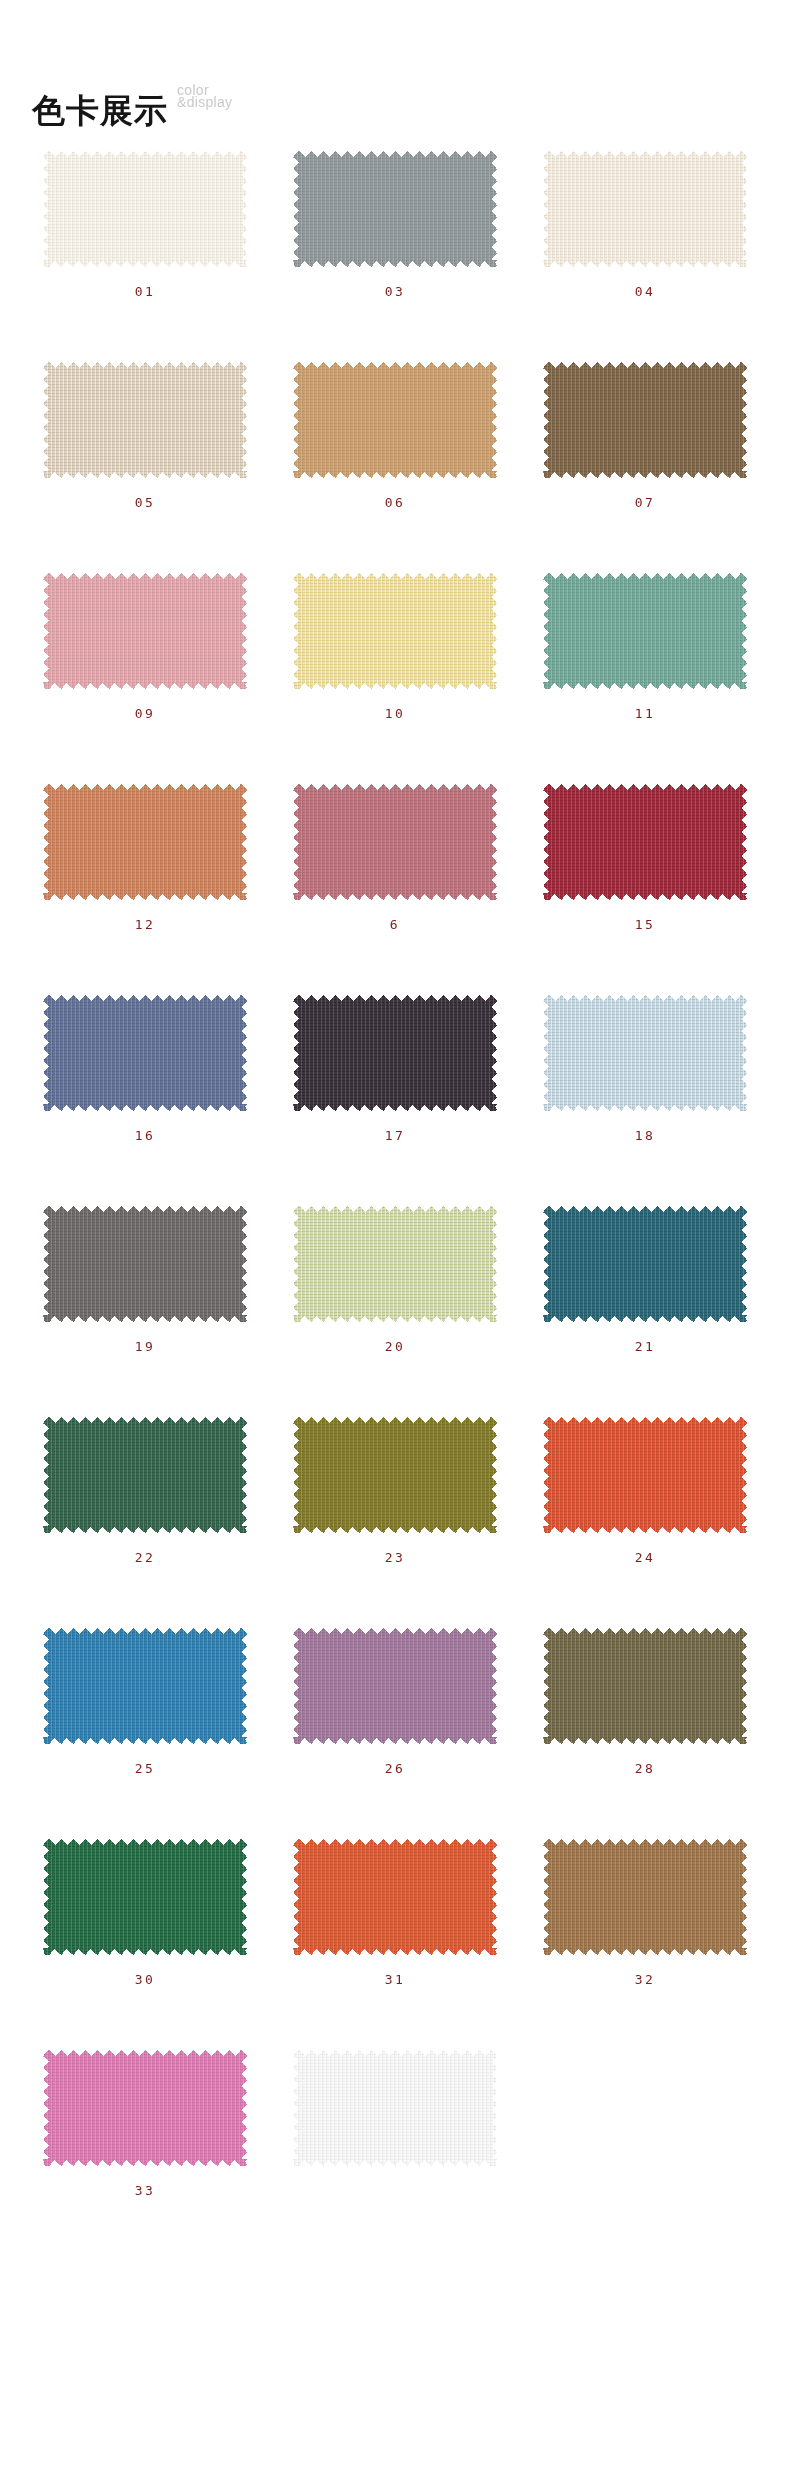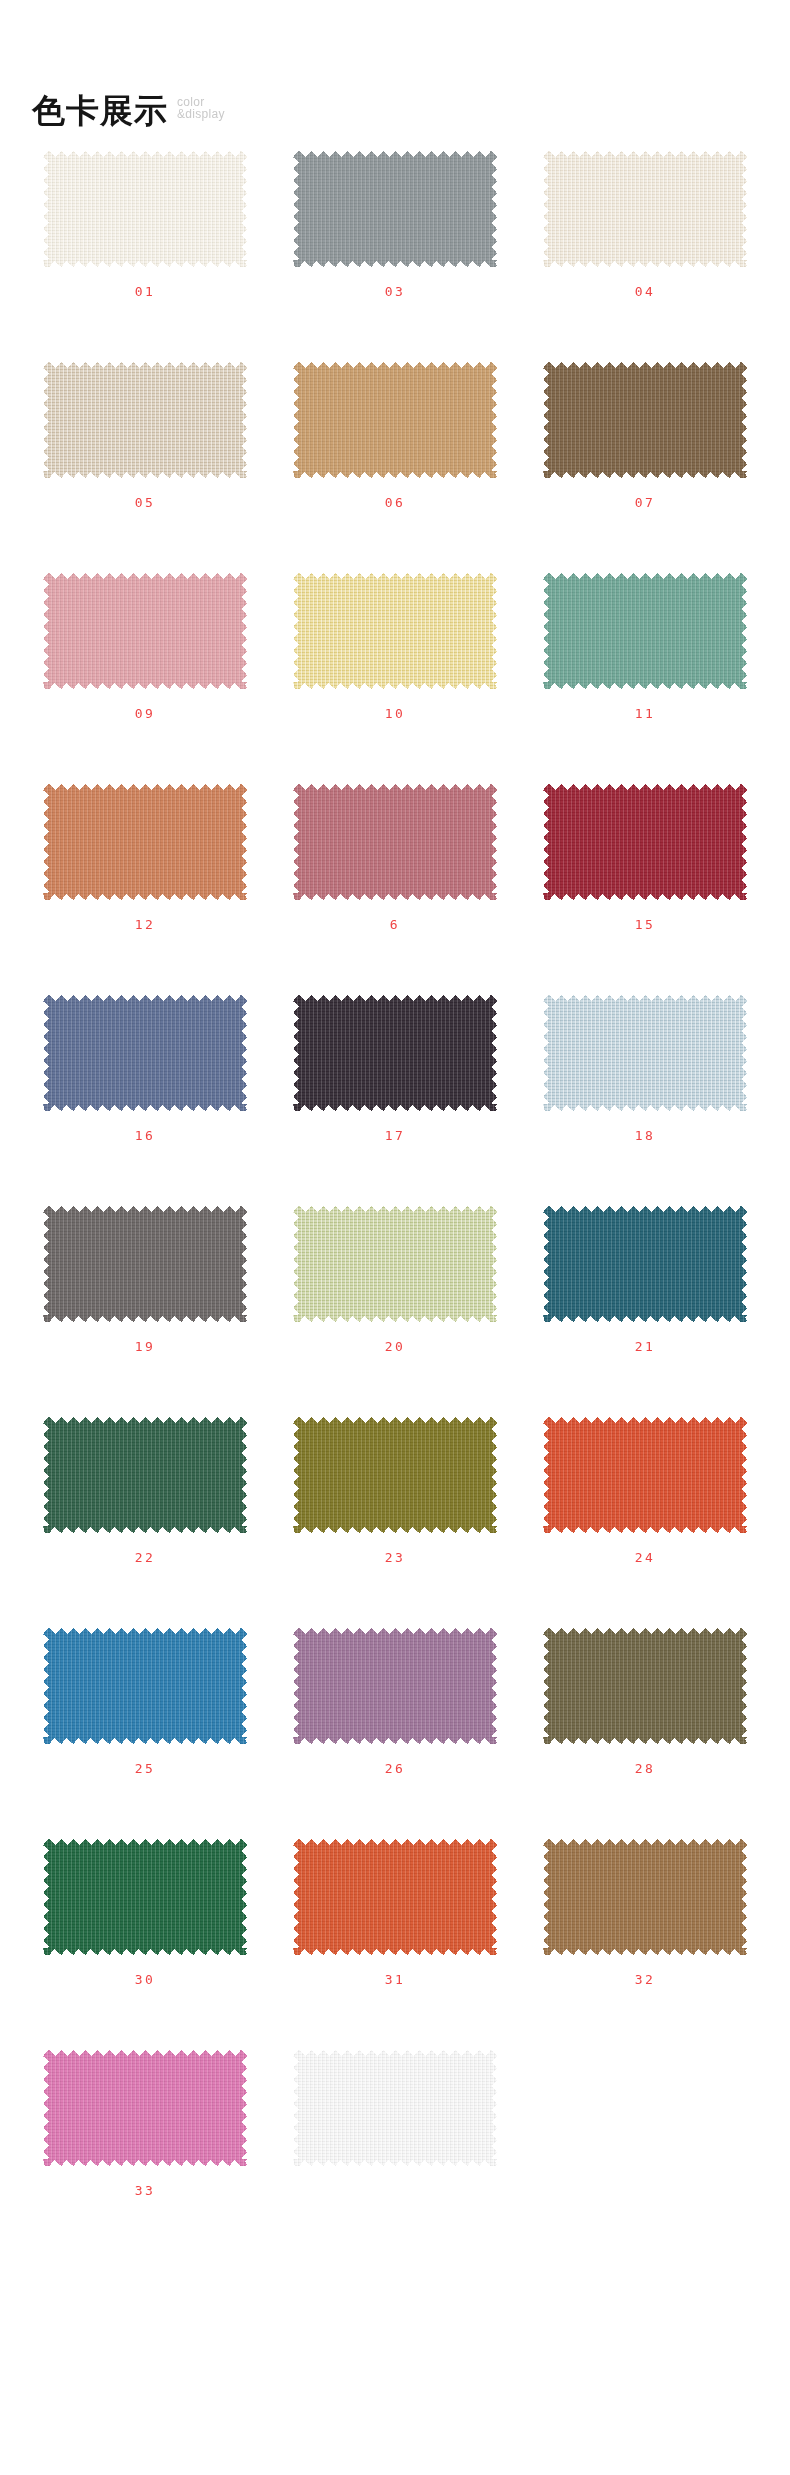--- a/index.html
+++ b/index.html
@@ -32,23 +32,23 @@
     font-family: "Liberation Sans", "DejaVu Sans", sans-serif;
     font-size: 33px;
     font-weight: 700;
     color: #161616;
     letter-spacing: 1px;
     line-height: 1;
     white-space: nowrap;
   }
   .title-en {
     margin-left: 9px;
-    margin-bottom: 7px;
+    margin-bottom: 19px;
     color: #c9c9c9;
-    font-size: 12px;
+    font-size: 14px;
     line-height: 12px;
     letter-spacing: .3px;
     white-space: nowrap;
   }
   .title-en .ln { display: block; }
 
   
   .grid {
     width: 790px;
     box-sizing: border-box;
@@ -126,21 +126,21 @@
         rgba(255,255,255,0) 2px, rgba(255,255,255,0) 4px),
       repeating-linear-gradient(0deg,
         rgba(0,0,0,.03) 0px, rgba(0,0,0,.03) 1px,
         rgba(255,255,255,.3) 1px, rgba(255,255,255,.3) 3px);
   }
 
   .swatch-label {
     margin-top: 18px;
     font-family: "DejaVu Sans Mono", "Liberation Mono", monospace;
     font-size: 13px;
-    color: #ef4444;
+    color: #7f1d1d;
     letter-spacing: 2.5px;
     text-align: center;
     line-height: 1;
   }
   .swatch-label.empty { visibility: hidden; }
 </style>
 </head>
 <body style="background: rgb(255, 255, 255);">
 
 <div class="header">

